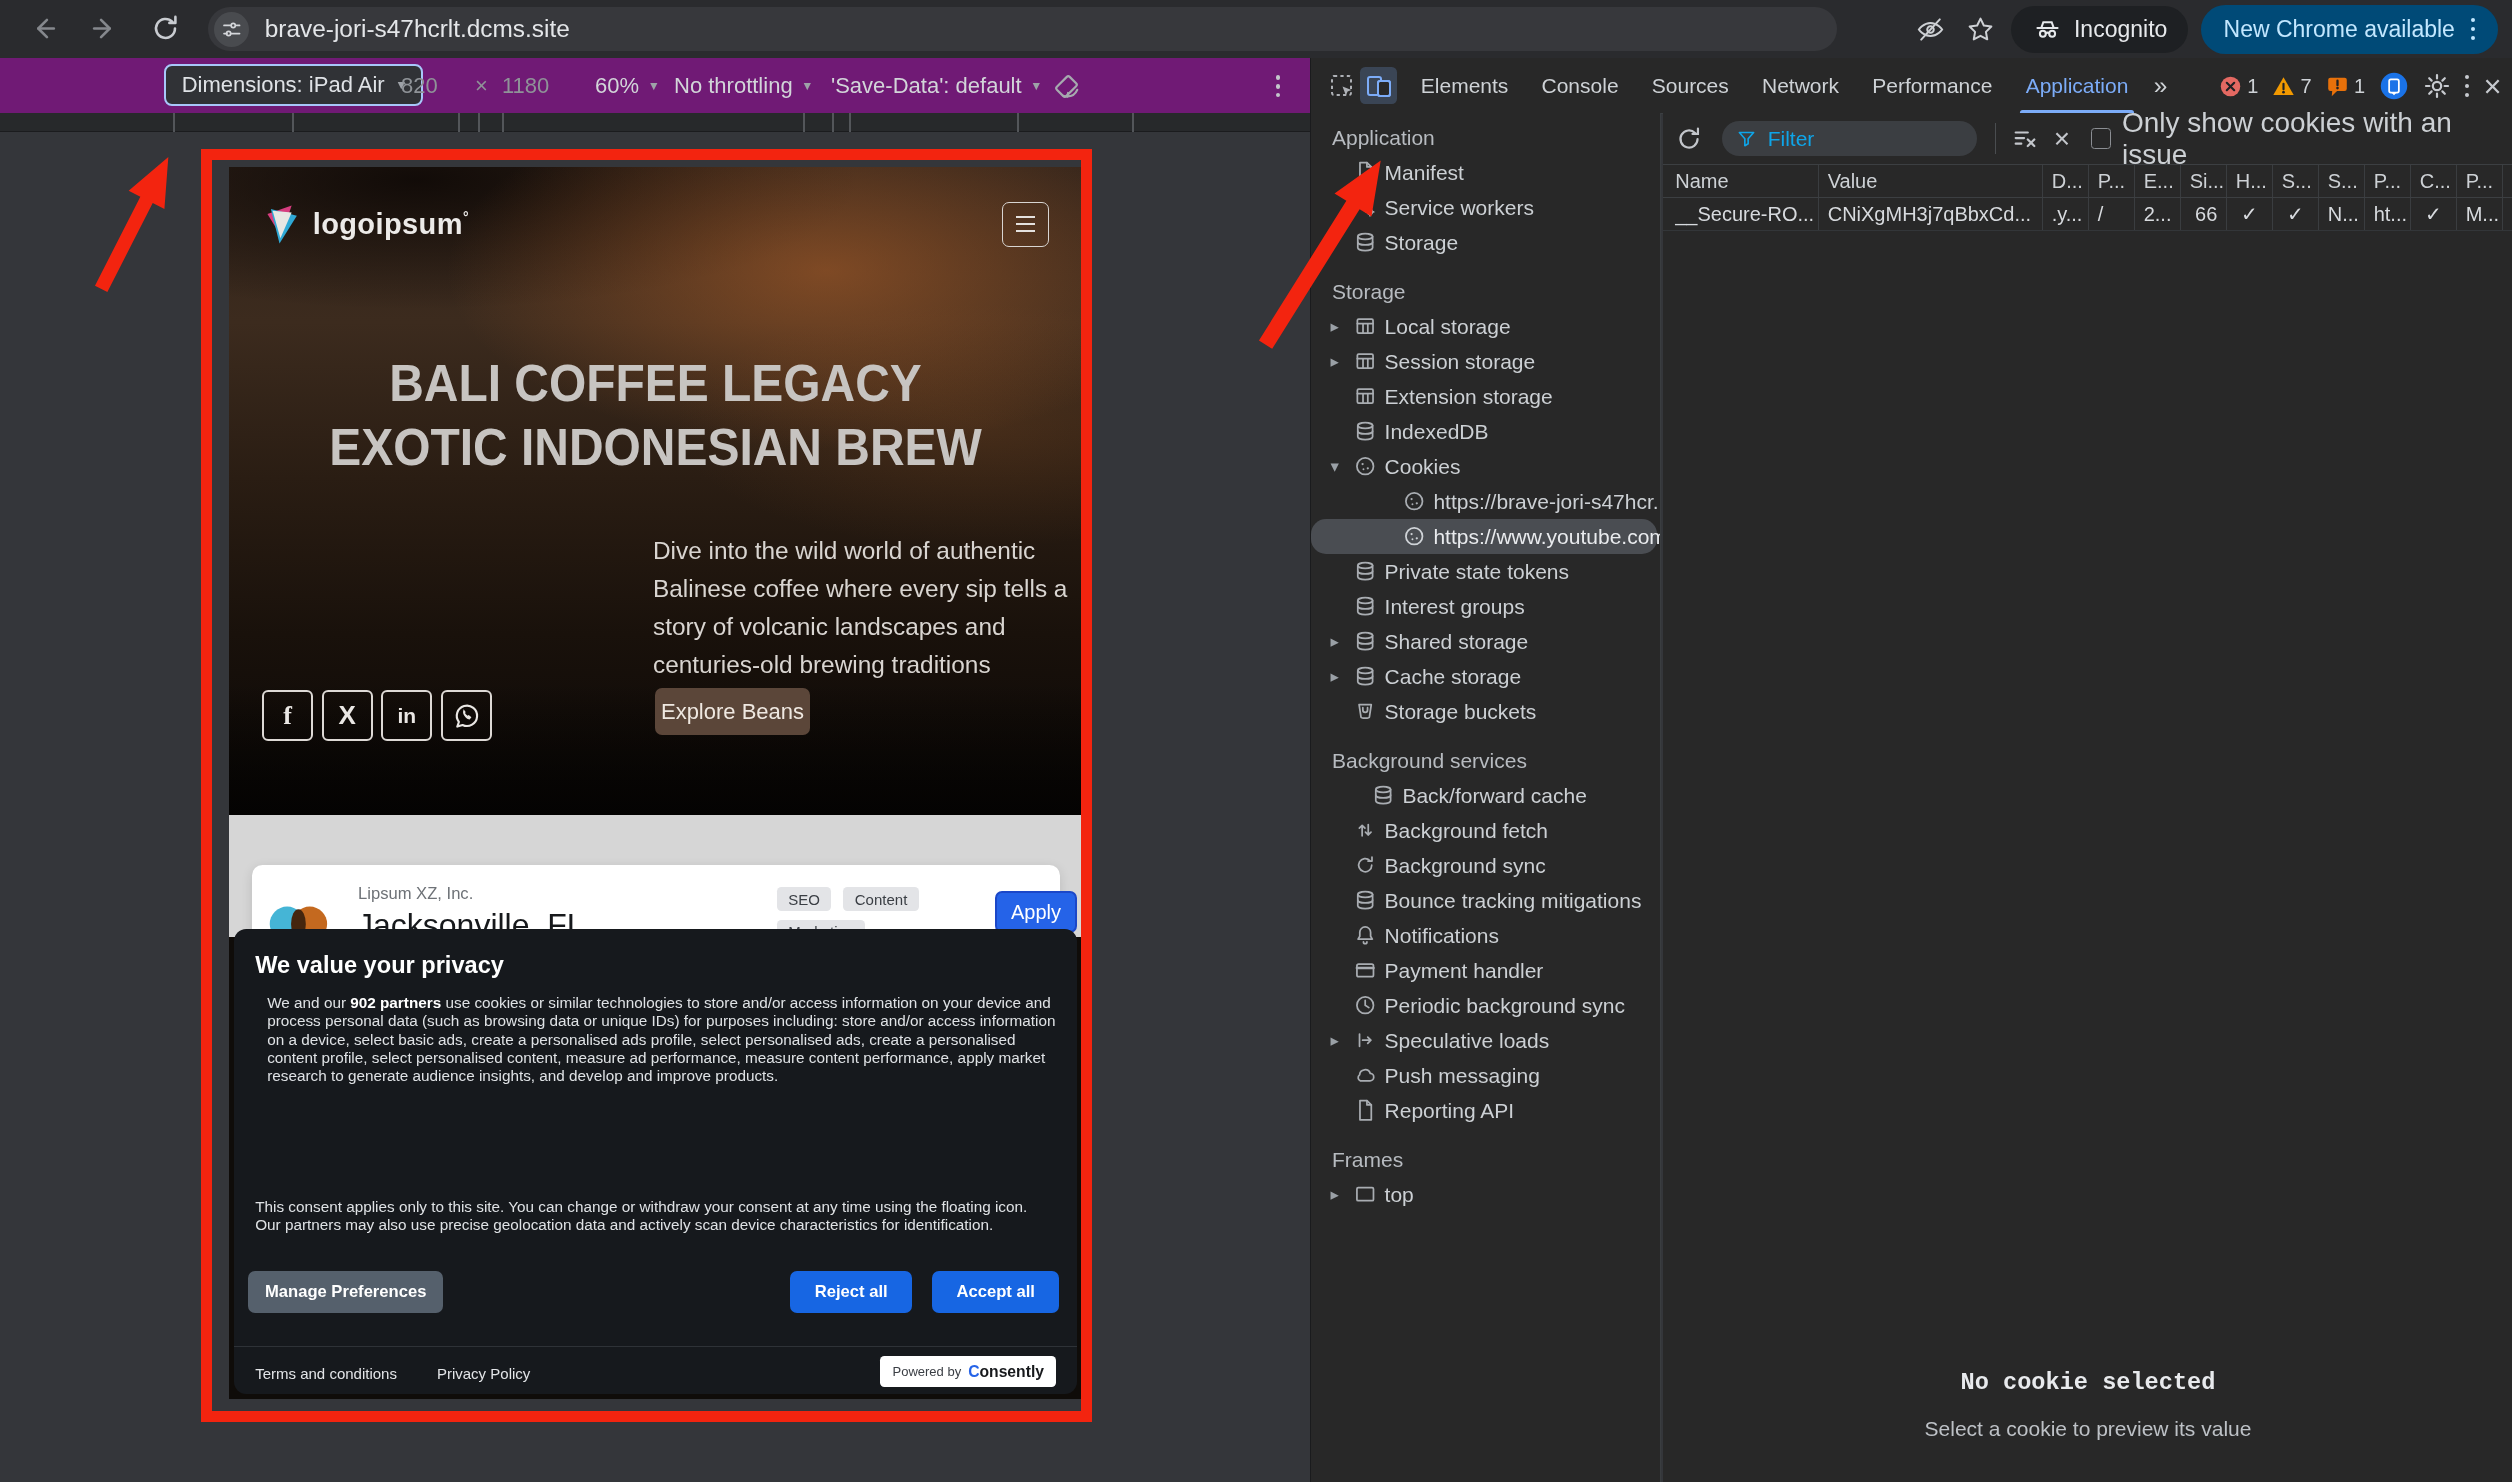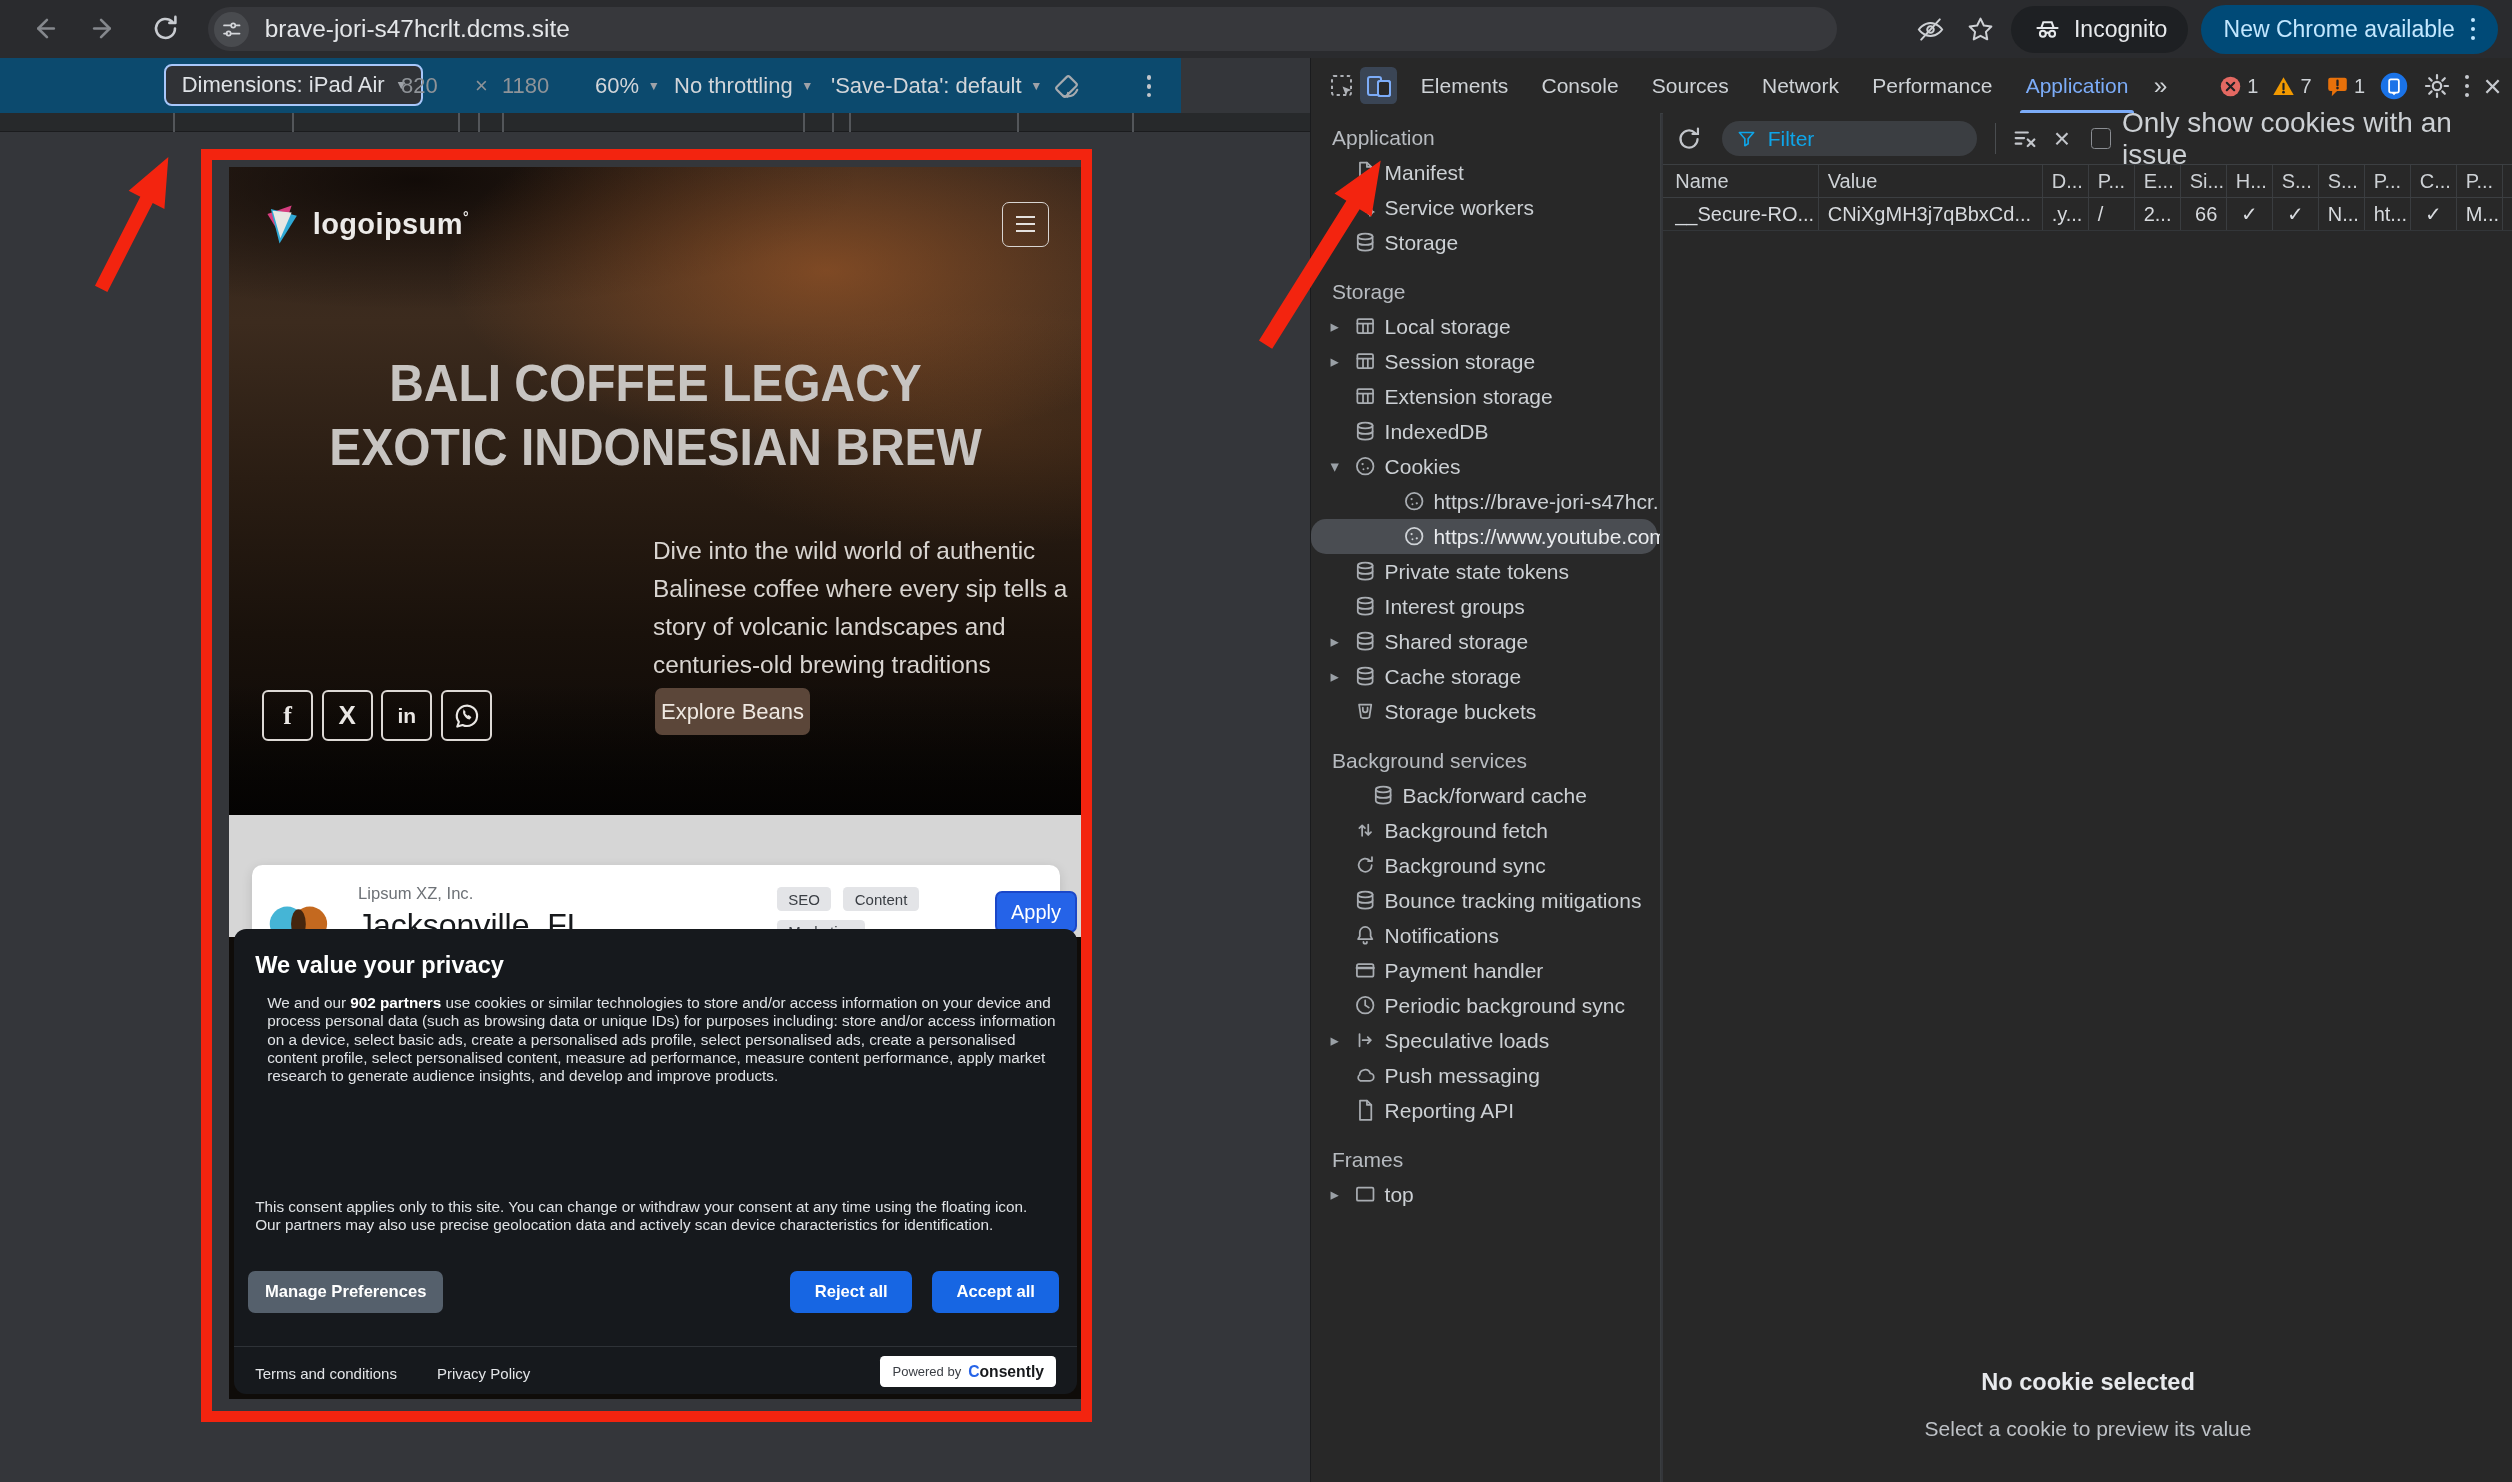--- a/index.html
+++ b/index.html
@@ -15,21 +15,21 @@
   .tune-circle { width:35px; height:35px; border-radius:50%; background:#494b4f; margin-left:6.1px; display:flex; align-items:center; justify-content:center; color:#d4d6da; flex:0 0 auto; }
   #url-text { color:#e4e6e9; font-size:24.4px; margin-left:15.7px; white-space:nowrap; }
   #topbar-right { position:absolute; right:14px; top:0; height:58px; display:flex; align-items:center; gap:12.2px; }
   .tb-icon { width:38px; height:38px; display:flex; align-items:center; justify-content:center; color:#cdd0d4; }
   #incognito-chip { height:47px; border-radius:23.6px; background:#1e2023; display:flex; align-items:center; gap:10.5px; padding:0 21px; color:#e7e9ec; font-size:23px; }
   #update-pill { height:49px; border-radius:24.4px; background:#004a77; display:flex; align-items:center; gap:15.7px; padding:0 23px; color:#c2e7ff; font-size:23px; font-weight:500; }
   .vdots { display:flex; flex-direction:column; gap:4.4px; }
   .vdots i { width:4.4px; height:4.4px; border-radius:50%; background:currentColor; }
 
   
-  #emu-toolbar { position:absolute; left:0; top:58px; width:1181px; height:56px; background:#0c4a6e; color:#d2d5d9; font-size:22px; }
+  #emu-toolbar { position:absolute; left:0; top:58px; width:1310px; height:56px; background:#701a75; color:#d2d5d9; font-size:22px; }
   #dims-select { position:absolute; left:164px; top:6.1px; height:42px; padding:0 14px 0 15.7px; display:flex; align-items:center; gap:10.5px; border:2.6px solid #a8c7fa; border-radius:7.9px; background:#303236; color:#dfe2e6; }
   .caret { font-size:12.2px; color:#9ea2a8; }
   .emu-num { position:absolute; top:0; height:56px; display:flex; align-items:center; color:#8f9398; }
   .emu-dd { position:absolute; top:0; height:56px; display:flex; align-items:center; gap:8.7px; color:#d2d5d9; }
   #emu-dots { position:absolute; right:30px; top:17.4px; color:#c3c6cb; }
   #rotate-icon { position:absolute; left:1050px; top:12.2px; color:#a6aaaf; }
 
   
   #ruler { position:absolute; left:0; top:113px; width:1310px; height:19px; background:#27292b; border-bottom:1.7px solid #1b1c1e; }
   .tick { position:absolute; top:0; width:1.7px; height:19px; background:#53565a; }
@@ -71,21 +71,21 @@
   .grid-row.head { height:33px; border-bottom:0.9px solid #3c3f42; }
   .grid-row.body { height:33px; border-bottom:0.9px solid #333639; }
   .gc { display:flex; align-items:center; padding:0 8.7px; border-right:0.9px solid #3a3d40; font-size:20px; color:#d7dade; overflow:hidden; white-space:nowrap; }
   .grid-row.head .gc { color:#cdd1d5; }
   .gc.first { padding-left:12.2px; }
   .gc.num { justify-content:flex-end; }
   .gc.center { justify-content:center; }
   .gc.nob { border-right:none; }
 
   #empty-state { position:absolute; left:0; top:1256px; width:100%; text-align:center; }
-  #empty-title { font-size:23.6px; font-weight:bold; color:#e8eaed; }
+  #empty-title { font-size:23.6px; font-weight:bold; color:#e8eaed;font-family:Liberation Mono, monospace; }
   #empty-sub { margin-top:21px; font-size:21px; color:#bdc1c6; }
 
   
   #page { position:absolute; left:229px; top:167px; width:853px; height:1232px; background:#0f0c09; overflow:hidden; }
   #hero { position:absolute; left:0; top:0; width:853px; height:648px;
     background:
       radial-gradient(558px 262px at 70% 16%, rgba(196,106,44,.50), rgba(0,0,0,0) 68%),
       radial-gradient(715px 209px at 22% 2%, rgba(16,10,7,.95), rgba(0,0,0,0) 62%),
       radial-gradient(436px 174px at 88% 40%, rgba(140,80,35,.25), rgba(0,0,0,0) 70%),
       linear-gradient(180deg, #32241b 0%, #3c2b1e 24%, #2a1d13 48%, #19110b 72%, #0b0806 100%);

